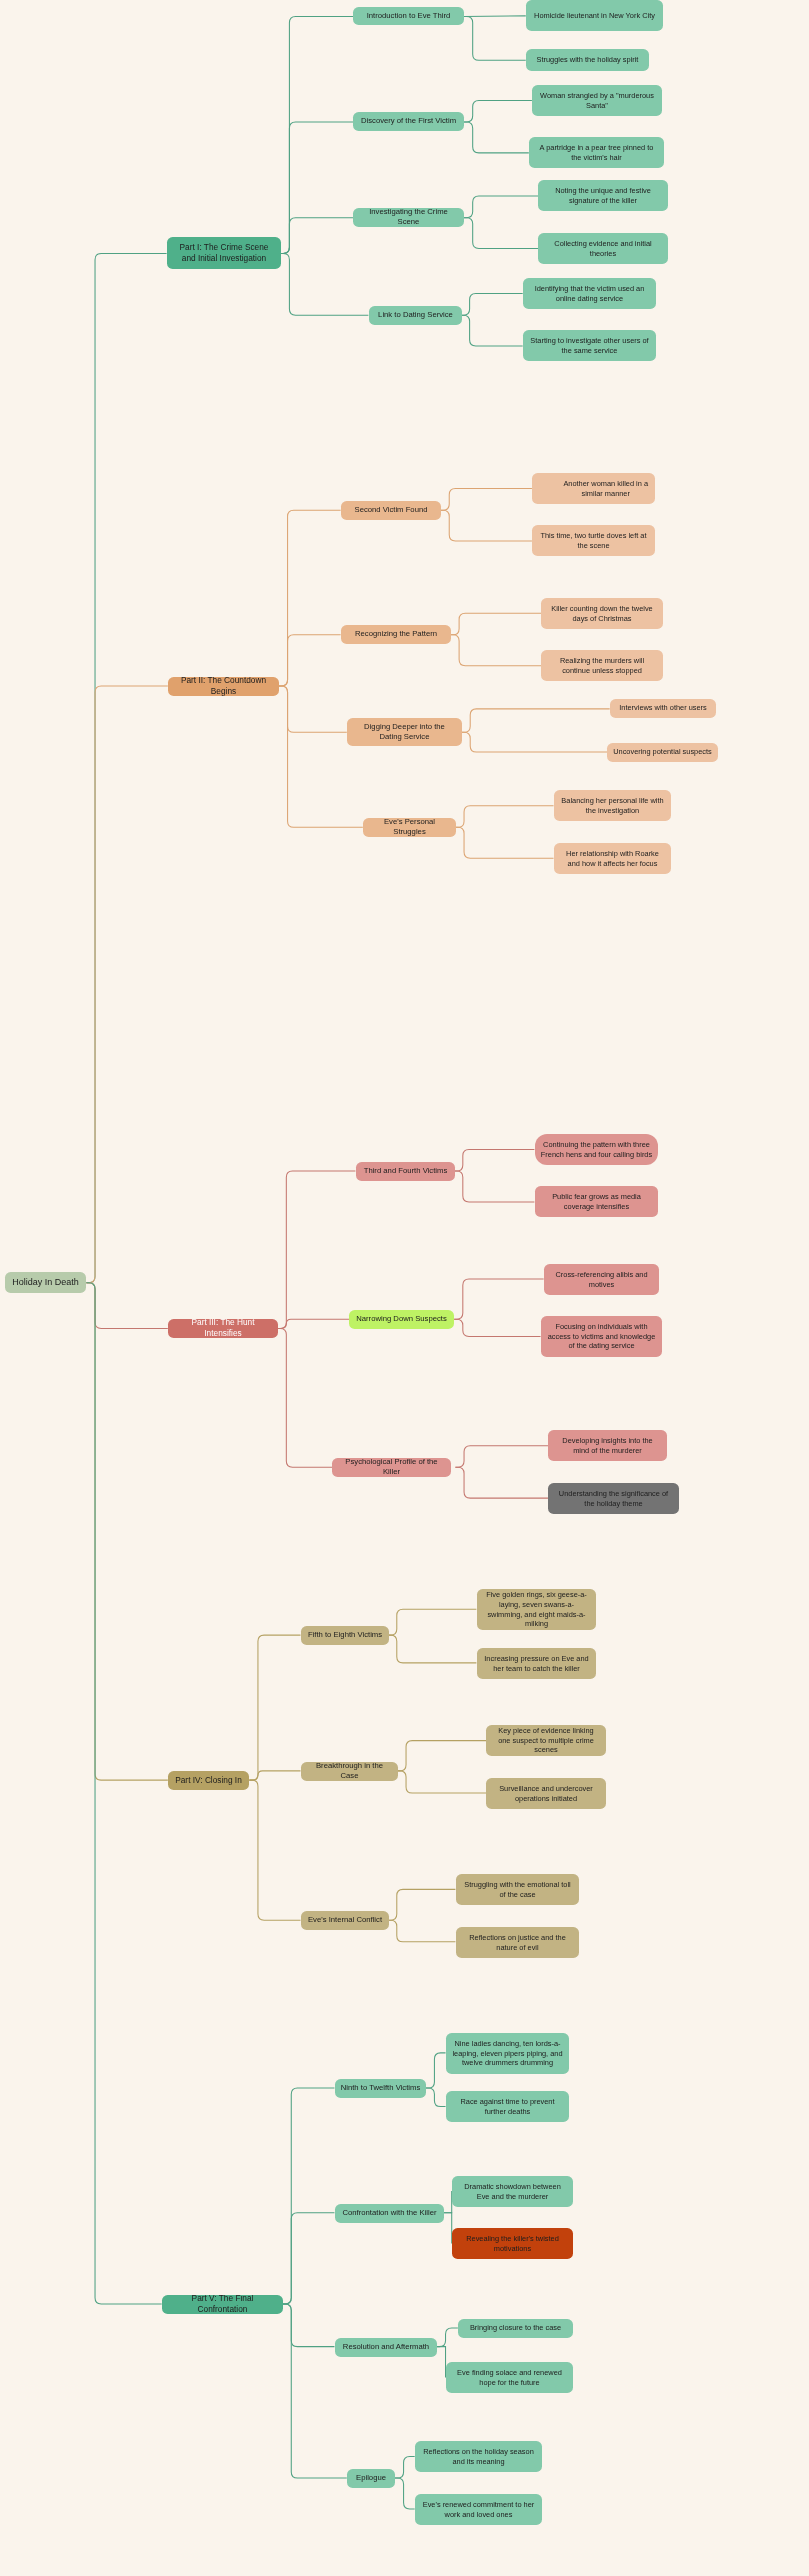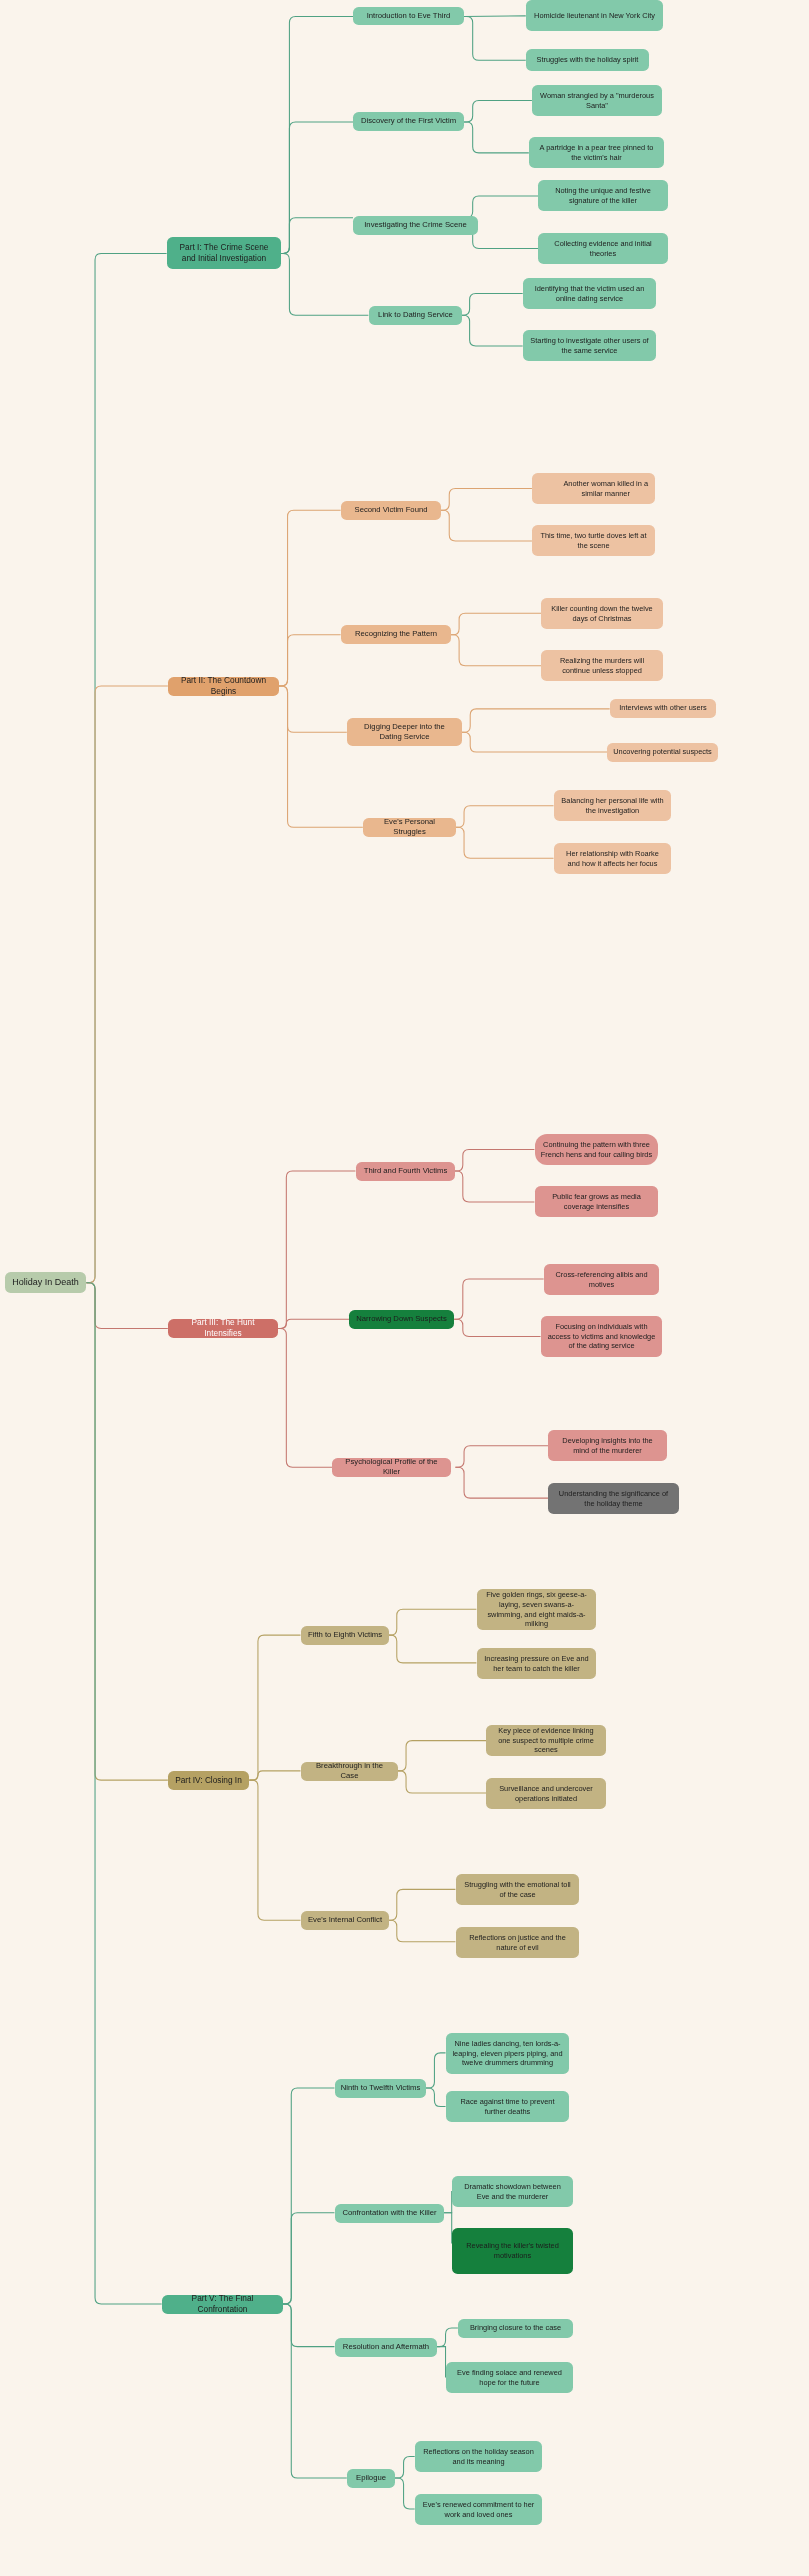--- a/index.html
+++ b/index.html
@@ -95,21 +95,21 @@
     </svg>
   <div id="node-layer">
       <div class="node root" style="left: 5px; top: 1272px; width: 81px; height: 21px; background: rgb(183, 203, 171);">Holiday In Death</div>
       <div class="node l1" style="left: 167px; top: 237px; width: 114px; height: 32px; background: rgb(79, 176, 138);">Part I: The Crime Scene and Initial Investigation</div>
       <div class="node l2" style="left: 353px; top: 6.8px; width: 111px; height: 18.5px; background: rgb(130, 201, 170);">Introduction to Eve Third</div>
       <div class="node l3" style="left: 526px; top: 0px; width: 137px; height: 31px; background: rgb(130, 201, 170);">Homicide lieutenant in New York City</div>
       <div class="node l3" style="left: 526px; top: 49px; width: 123px; height: 22px; background: rgb(130, 201, 170);">Struggles with the holiday spirit</div>
       <div class="node l2" style="left: 353px; top: 112px; width: 111px; height: 18.5px; background: rgb(130, 201, 170);">Discovery of the First Victim</div>
       <div class="node l3" style="left: 532px; top: 85px; width: 130px; height: 31px; background: rgb(130, 201, 170);">Woman strangled by a "murderous Santa"</div>
       <div class="node l3" style="left: 529px; top: 137px; width: 135px; height: 31px; background: rgb(130, 201, 170);">A partridge in a pear tree pinned to the victim's hair</div>
-      <div class="node l2" style="left: 353px; top: 216px; width: 125px; height: 18.5px; background: rgb(130, 201, 170);">Investigating the Crime Scene</div>
+      <div class="node l2" style="left: 353px; top: 208px; width: 111px; height: 18.5px; background: rgb(130, 201, 170);">Investigating the Crime Scene</div>
       <div class="node l3" style="left: 538px; top: 180px; width: 130px; height: 31px; background: rgb(130, 201, 170);">Noting the unique and festive signature of the killer</div>
       <div class="node l3" style="left: 538px; top: 233px; width: 130px; height: 31px; background: rgb(130, 201, 170);">Collecting evidence and initial theories</div>
       <div class="node l2" style="left: 369px; top: 306px; width: 93px; height: 18.5px; background: rgb(130, 201, 170);">Link to Dating Service</div>
       <div class="node l3" style="left: 523px; top: 278px; width: 133px; height: 31px; background: rgb(130, 201, 170);">Identifying that the victim used an online dating service</div>
       <div class="node l3" style="left: 523px; top: 330px; width: 133px; height: 31px; background: rgb(130, 201, 170);">Starting to investigate other users of the same service</div>
       <div class="node l1" style="left: 168px; top: 677px; width: 111px; height: 18.5px; background: rgb(224, 161, 108);">Part II: The Countdown Begins</div>
       <div class="node l2" style="left: 341px; top: 501px; width: 100px; height: 18.5px; background: rgb(233, 183, 142);">Second Victim Found</div>
       <div class="node l3" style="left: 532px; top: 473px; width: 123px; height: 31px; background: rgb(237, 194, 162); padding-left: 30px;">Another woman killed in a similar manner</div>
       <div class="node l3" style="left: 532px; top: 525px; width: 123px; height: 31px; background: rgb(237, 194, 162);">This time, two turtle doves left at the scene</div>
       <div class="node l2" style="left: 341px; top: 625px; width: 110px; height: 18.5px; background: rgb(233, 183, 142);">Recognizing the Pattern</div>
@@ -118,21 +118,21 @@
       <div class="node l2" style="left: 347px; top: 718px; width: 115px; height: 28px; background: rgb(233, 183, 142);">Digging Deeper into the Dating Service</div>
       <div class="node l3" style="left: 610px; top: 699px; width: 106px; height: 18.5px; background: rgb(237, 194, 162);">Interviews with other users</div>
       <div class="node l3" style="left: 607px; top: 743px; width: 111px; height: 18.5px; background: rgb(237, 194, 162);">Uncovering potential suspects</div>
       <div class="node l2" style="left: 363px; top: 818px; width: 93px; height: 18.5px; background: rgb(233, 183, 142);">Eve's Personal Struggles</div>
       <div class="node l3" style="left: 554px; top: 790px; width: 117px; height: 31px; background: rgb(237, 194, 162);">Balancing her personal life with the investigation</div>
       <div class="node l3" style="left: 554px; top: 843px; width: 117px; height: 31px; background: rgb(237, 194, 162);">Her relationship with Roarke and how it affects her focus</div>
       <div class="node l1 white-text" style="left: 168px; top: 1319px; width: 110px; height: 18.5px; background: rgb(205, 111, 103);">Part III: The Hunt Intensifies</div>
       <div class="node l2" style="left: 356px; top: 1162px; width: 99px; height: 18.5px; background: rgb(221, 148, 144);">Third and Fourth Victims</div>
       <div class="node l3" style="left: 535px; top: 1134px; width: 123px; height: 31px; background: rgb(221, 148, 144); border-radius: 12px;">Continuing the pattern with three French hens and four calling birds</div>
       <div class="node l3" style="left: 535px; top: 1186px; width: 123px; height: 31px; background: rgb(221, 148, 144);">Public fear grows as media coverage intensifies</div>
-      <div class="node l2" style="left: 349px; top: 1310px; width: 105px; height: 18.5px; background: #15803d;">Narrowing Down Suspects</div>
+      <div class="node l2" style="left: 349px; top: 1310px; width: 105px; height: 18.5px; background: #bef264;">Narrowing Down Suspects</div>
       <div class="node l3" style="left: 544px; top: 1264px; width: 115px; height: 31px; background: rgb(221, 148, 144);">Cross-referencing alibis and motives</div>
       <div class="node l3" style="left: 541px; top: 1316px; width: 121px; height: 41px; background: rgb(221, 148, 144);">Focusing on individuals with access to victims and knowledge of the dating service</div>
       <div class="node l2" style="left: 332px; top: 1458px; width: 119px; height: 18.5px; background: rgb(221, 148, 144);">Psychological Profile of the Killer</div>
       <div class="node l3" style="left: 548px; top: 1430px; width: 119px; height: 31px; background: rgb(221, 148, 144);">Developing insights into the mind of the murderer</div>
       <div class="node l3" style="left: 548px; top: 1483px; width: 131px; height: 31px; background: #737373;">Understanding the significance of the holiday theme</div>
       <div class="node l1" style="left: 168px; top: 1771px; width: 81px; height: 18.5px; background: rgb(181, 161, 99);">Part IV: Closing In</div>
       <div class="node l2" style="left: 301px; top: 1626px; width: 88px; height: 18.5px; background: rgb(194, 179, 131);">Fifth to Eighth Victims</div>
       <div class="node l3" style="left: 477px; top: 1589px; width: 119px; height: 41px; background: rgb(194, 179, 131);">Five golden rings, six geese-a-laying, seven swans-a-swimming, and eight maids-a-milking</div>
       <div class="node l3" style="left: 477px; top: 1648px; width: 119px; height: 31px; background: rgb(194, 179, 131);">Increasing pressure on Eve and her team to catch the killer</div>
       <div class="node l2" style="left: 301px; top: 1762px; width: 97px; height: 18.5px; background: rgb(194, 179, 131);">Breakthrough in the Case</div>
@@ -140,21 +140,21 @@
       <div class="node l3" style="left: 486px; top: 1778px; width: 120px; height: 31px; background: rgb(194, 179, 131);">Surveillance and undercover operations initiated</div>
       <div class="node l2" style="left: 301px; top: 1911px; width: 88px; height: 18.5px; background: rgb(194, 179, 131);">Eve's Internal Conflict</div>
       <div class="node l3" style="left: 456px; top: 1874px; width: 123px; height: 31px; background: rgb(194, 179, 131);">Struggling with the emotional toll of the case</div>
       <div class="node l3" style="left: 456px; top: 1927px; width: 123px; height: 31px; background: rgb(194, 179, 131);">Reflections on justice and the nature of evil</div>
       <div class="node l1" style="left: 162px; top: 2295px; width: 121px; height: 18.5px; background: rgb(79, 176, 138);">Part V: The Final Confrontation</div>
       <div class="node l2" style="left: 335px; top: 2079px; width: 91px; height: 18.5px; background: rgb(130, 201, 170);">Ninth to Twelfth Victims</div>
       <div class="node l3" style="left: 446px; top: 2033px; width: 123px; height: 41px; background: rgb(130, 201, 170);">Nine ladies dancing, ten lords-a-leaping, eleven pipers piping, and twelve drummers drumming</div>
       <div class="node l3" style="left: 446px; top: 2091px; width: 123px; height: 31px; background: rgb(130, 201, 170);">Race against time to prevent further deaths</div>
       <div class="node l2" style="left: 335px; top: 2204px; width: 109px; height: 18.5px; background: rgb(130, 201, 170);">Confrontation with the Killer</div>
       <div class="node l3" style="left: 452px; top: 2176px; width: 121px; height: 31px; background: rgb(130, 201, 170);">Dramatic showdown between Eve and the murderer</div>
-      <div class="node l3" style="left: 452px; top: 2228px; width: 121px; height: 46px; background: #15803d;">Revealing the killer's twisted motivations</div>
+      <div class="node l3" style="left: 452px; top: 2228px; width: 121px; height: 31px; background: #c2410c;">Revealing the killer's twisted motivations</div>
       <div class="node l2" style="left: 335px; top: 2338px; width: 102px; height: 18.5px; background: rgb(130, 201, 170);">Resolution and Aftermath</div>
       <div class="node l3" style="left: 458px; top: 2319px; width: 115px; height: 18.5px; background: rgb(130, 201, 170);">Bringing closure to the case</div>
       <div class="node l3" style="left: 446px; top: 2362px; width: 127px; height: 31px; background: rgb(130, 201, 170);">Eve finding solace and renewed hope for the future</div>
       <div class="node l2" style="left: 347px; top: 2469px; width: 48px; height: 18.5px; background: rgb(130, 201, 170);">Epilogue</div>
       <div class="node l3" style="left: 415px; top: 2441px; width: 127px; height: 31px; background: rgb(130, 201, 170);">Reflections on the holiday season and its meaning</div>
       <div class="node l3" style="left: 415px; top: 2494px; width: 127px; height: 31px; background: rgb(130, 201, 170);">Eve's renewed commitment to her work and loved ones</div>
     </div>
 </div>
 
 

